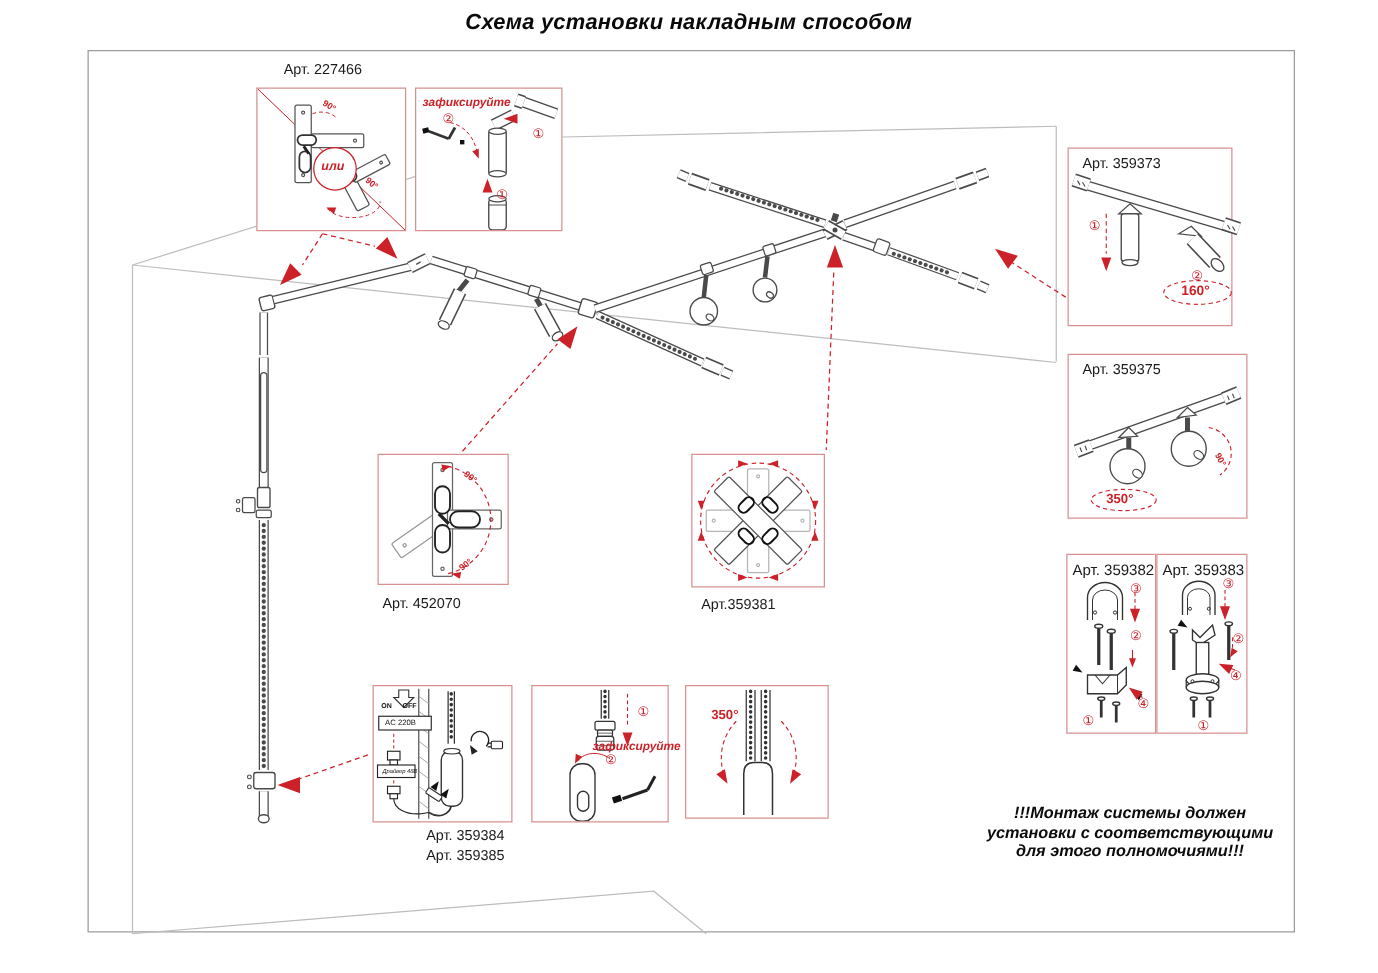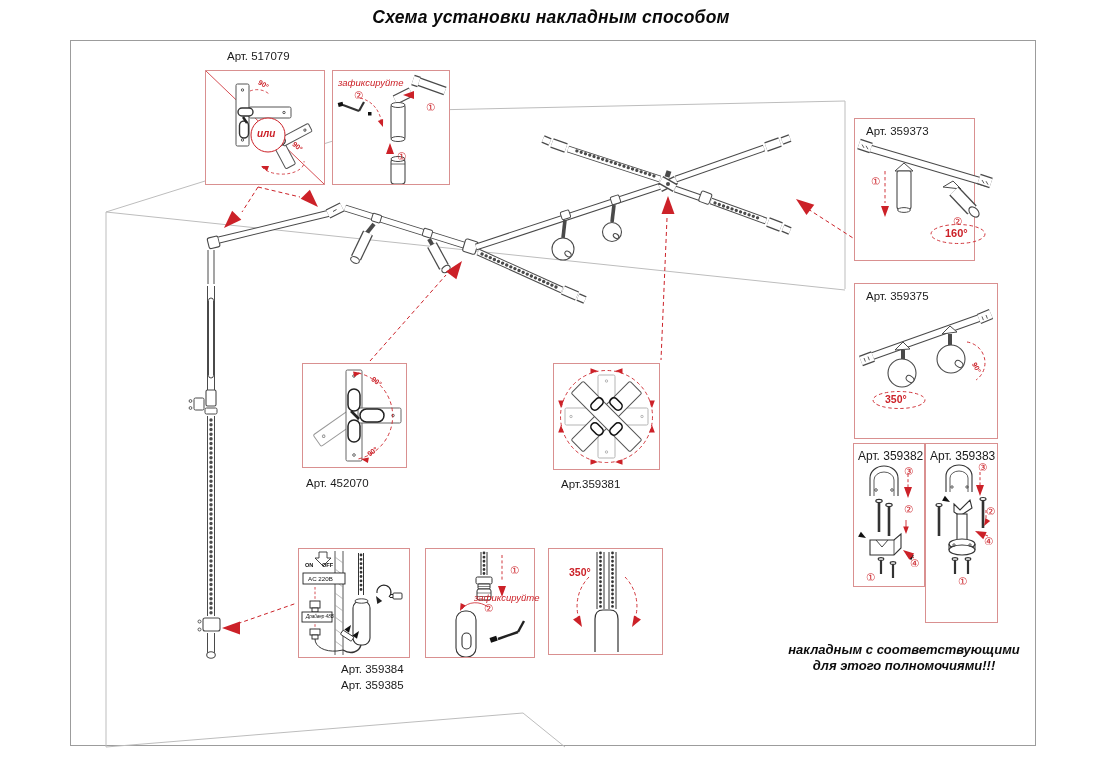--- a/index.html
+++ b/index.html
@@ -4,21 +4,21 @@
 <style>
   html,body{margin:0;padding:0;background:#fff}
   body{width:1102px;height:778px;position:relative;font-family:"Liberation Sans",sans-serif;overflow:hidden}
   .title{position:absolute;top:7px;left:0;width:100%;text-align:center;font-size:17.5px;font-weight:bold;font-style:italic;color:#0a0a0a;letter-spacing:.2px}
   .frame{position:absolute;left:70px;top:40px;width:966px;height:706px;border:1px solid #9c9c9c;box-sizing:border-box}
   #scene{position:absolute;left:0;top:0;z-index:1}
   .box{position:absolute;background:#fff;border:1px solid #d99090;box-sizing:border-box;z-index:3}
   .box svg{position:absolute;left:0;top:0}
   .lbl{position:absolute;font-size:11.5px;color:#1b1b1b;white-space:nowrap;z-index:4}
   .sm{font-size:12px}
-  .fix-t{position:absolute;font-style:italic;font-weight:normal;font-size:9.5px;color:#cc2128;white-space:nowrap;z-index:5}
+  .fix-t{position:absolute;font-style:italic;font-weight:bold;font-size:9.5px;color:#cc2128;white-space:nowrap;z-index:5}
   .num{position:absolute;font-size:10.5px;color:#cc2128;z-index:5;line-height:1}
   .ang{position:absolute;font-size:7.2px;font-weight:bold;color:#cc2128;z-index:5;line-height:1}
   .big-ang{position:absolute;font-size:11px;font-weight:bold;color:#cc2128;z-index:5;line-height:1}
   .or-t{position:absolute;font-size:10px;font-weight:bold;font-style:italic;color:#cc2128;z-index:5;line-height:1}
   .tiny{position:absolute;color:#111;z-index:5;line-height:1}
   .warn{position:absolute;left:758px;top:642px;width:292px;text-align:center;font-weight:bold;font-style:italic;font-size:13px;color:#0c0c0c;line-height:15.6px;z-index:4}
 </style>
 </head>
 <body>
 
@@ -154,21 +154,21 @@
   <g fill="#cc2128" stroke="none">
     <use href="#arr" transform="translate(224,228) rotate(45)"></use>
     <use href="#arr" transform="translate(318,207) rotate(-45)"></use>
     <use href="#arr" transform="translate(668,196) rotate(180)"></use>
     <use href="#arr" transform="translate(462,261) rotate(217)"></use>
     <use href="#arr" transform="translate(796,199) rotate(127)"></use>
     <use href="#arr" transform="translate(222,628) rotate(90)"></use>
   </g>
 </svg>
 
-<div class="lbl" style="left:227px;top:50px">Арт. 517079</div>
+<div class="lbl" style="left:227px;top:50px">Арт. 227466</div>
 <div class="box" style="left:205px;top:70px;width:120px;height:115px">
   <svg width="118" height="113" viewBox="0 0 118 113">
     <path d="M0,0 L118,113" stroke="#cc2128" stroke-width="0.8"></path>
     <g stroke="#555" fill="#fff" stroke-width="1">
       <rect x="30" y="13" width="13" height="62" rx="1.5"></rect>
       <rect x="43" y="36" width="42" height="11" rx="1.5"></rect>
       <circle cx="36.5" cy="19" r="1.2" fill="none"></circle>
         <circle cx="36.5" cy="69" r="1.2" fill="none"></circle>
         <circle cx="78" cy="41.5" r="1.2" fill="none"></circle>
       <rect x="32" y="37" width="15" height="8" rx="4" stroke="#333" stroke-width="1.4"></rect>
@@ -219,21 +219,21 @@
     </g>
     <use href="#arrs" transform="translate(70,24) rotate(90)" fill="#cc2128"></use>
     <use href="#arrs" transform="translate(57,72) rotate(180)" fill="#cc2128"></use>
   </svg>
   <span class="fix-t" style="left:5px;top:6px">зафиксируйте</span>
   <span class="num" style="left:21px;top:19px">②</span>
   <span class="num" style="left:93px;top:31px">①</span>
   <span class="num" style="left:64px;top:80px">①</span>
 </div>
 
-<div class="box" style="left:854px;top:118px;width:121px;height:143px">
+<div class="box" style="left:854px;top:118px;width:132px;height:143px">
   <svg width="142" height="141" viewBox="0 0 142 141">
     <g stroke="#4a4a4a" fill="none">
       <path d="M10,28 L132,64" stroke-width="8"></path>
         <path d="M10,28 L132,64" stroke="#fff" stroke-width="5.8"></path>
       <path d="M4,25 L16,29" stroke-width="11"></path>
         <path d="M4,25 L16,29" stroke="#fff" stroke-width="8.4"></path>
       <path d="M124,60 L136,64" stroke-width="11"></path>
         <path d="M124,60 L136,64" stroke="#fff" stroke-width="8.4"></path>
       <path d="M7,25.5 l2,3.4 M11,26.8 l2,3.4" stroke-width="0.9"></path>
       <path d="M127,61 l2,3.4 M131,62.2 l2,3.4" stroke-width="0.9"></path>
@@ -248,21 +248,21 @@
     <path d="M30,52 V84" stroke="#cc2128" stroke-width="0.9" stroke-dasharray="3.4 2.6" fill="none"></path>
     <use href="#arrs" transform="translate(30,98)" fill="#cc2128"></use>
     <ellipse cx="103" cy="115" rx="27" ry="9.5" stroke="#cc2128" stroke-width="0.9" stroke-dasharray="3.4 2.6" fill="none"></ellipse>
   </svg>
   <span class="lbl" style="left:11px;top:6px">Арт. 359373</span>
   <span class="num" style="left:16px;top:57px">①</span>
   <span class="num" style="left:98px;top:97px">②</span>
   <span class="big-ang" style="left:90px;top:109px">160°</span>
 </div>
 
-<div class="box" style="left:854px;top:283px;width:144px;height:156px">
+<div class="box" style="left:854px;top:283px;width:144px;height:132px">
   <svg width="142" height="140" viewBox="0 0 142 140">
     <g stroke="#4a4a4a" fill="none">
       <path d="M12,74 L130,32" stroke-width="8"></path>
         <path d="M12,74 L130,32" stroke="#fff" stroke-width="5.8"></path>
       <path d="M6,77 L18,72.5" stroke-width="11"></path>
         <path d="M6,77 L18,72.5" stroke="#fff" stroke-width="8.4"></path>
       <path d="M124,35 L136,30" stroke-width="11"></path>
         <path d="M124,35 L136,30" stroke="#fff" stroke-width="8.4"></path>
       <path d="M9,74 l1.4,3.6 M13,72.6 l1.4,3.6" stroke-width="0.9"></path>
       <path d="M127,32.5 l1.4,3.6 M131,31 l1.4,3.6" stroke-width="0.9"></path>
@@ -313,21 +313,21 @@
     <path d="M60,114 L52,108" stroke="#cc2128" stroke-width="0.9" fill="none"></path>
     <use href="#arrs" transform="translate(49,106) rotate(127)" fill="#cc2128"></use>
   </svg>
   <span class="lbl sm" style="left:4px;top:5px">Арт. 359382</span>
   <span class="num" style="left:50px;top:22px">③</span>
   <span class="num" style="left:50px;top:60px">②</span>
   <span class="num" style="left:12px;top:128px">①</span>
   <span class="num" style="left:56px;top:114px">④</span>
 </div>
 
-<div class="box" style="left:925px;top:443px;width:73px;height:180px">
+<div class="box" style="left:925px;top:443px;width:73px;height:144px">
   <svg width="71" height="142" viewBox="0 0 71 142">
     <g stroke="#333" fill="#fff" stroke-width="1.1">
       <path d="M20,48 L20,32 A13,11 0 0 1 46,32 L46,48" fill="none"></path>
       <path d="M24,48 L24,34 A9,7 0 0 1 42,34 L42,48" fill="none" stroke-width="0.8"></path>
       <circle cx="26" cy="43" r="1.2" fill="none" stroke-width="0.8"></circle>
         <circle cx="41" cy="43" r="1.2" fill="none" stroke-width="0.8"></circle>
       <path d="M28,60 L34,66 L44,56 L46,64 L34,72 L28,68 Z" fill="#fff"></path>
       <rect x="31" y="70" width="10" height="26"></rect>
       <ellipse cx="36" cy="100" rx="13" ry="5"></ellipse>
       <path d="M23,100 V106 M49,100 V106" stroke-width="1"></path>
@@ -512,15 +512,16 @@
       <path d="M40,28 A42,42 0 0 0 30,70"></path>
       <path d="M76,28 A42,42 0 0 1 86,70"></path>
     </g>
     <use href="#arrs" transform="translate(33,78) rotate(-30)" fill="#cc2128"></use>
     <use href="#arrs" transform="translate(83,78) rotate(30)" fill="#cc2128"></use>
   </svg>
   <span class="big-ang" style="left:20px;top:18px;font-size:10.5px">350°</span>
 </div>
 
 <div class="warn">
-  <div>накладным с соответствующими</div>
+  <div>!!!Монтаж системы должен</div>
+  <div>установки с соответствующими</div>
   <div>для этого полномочиями!!!</div>
 </div>
 
 </body></html>

